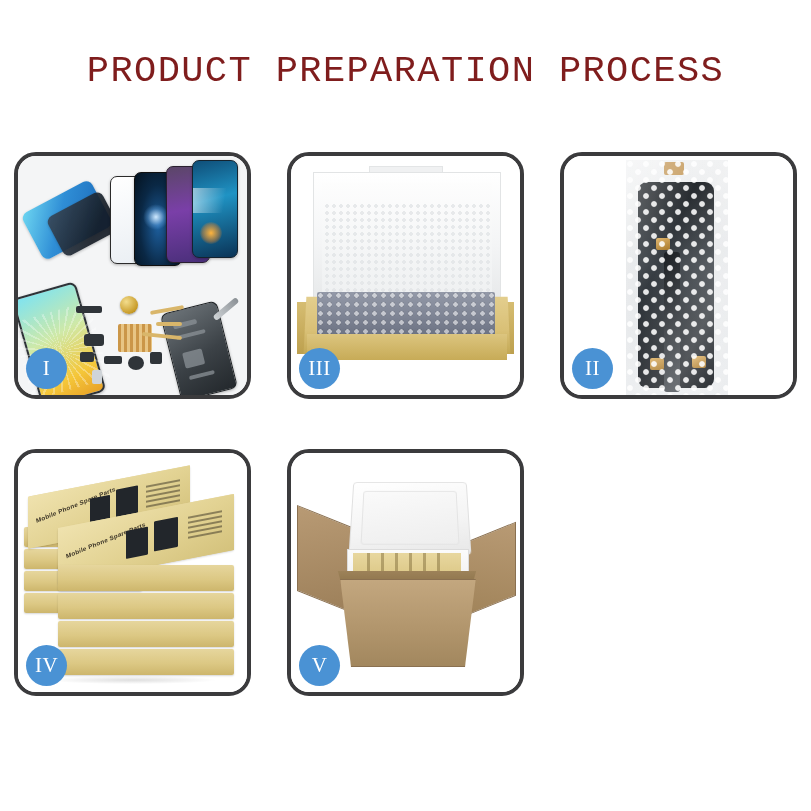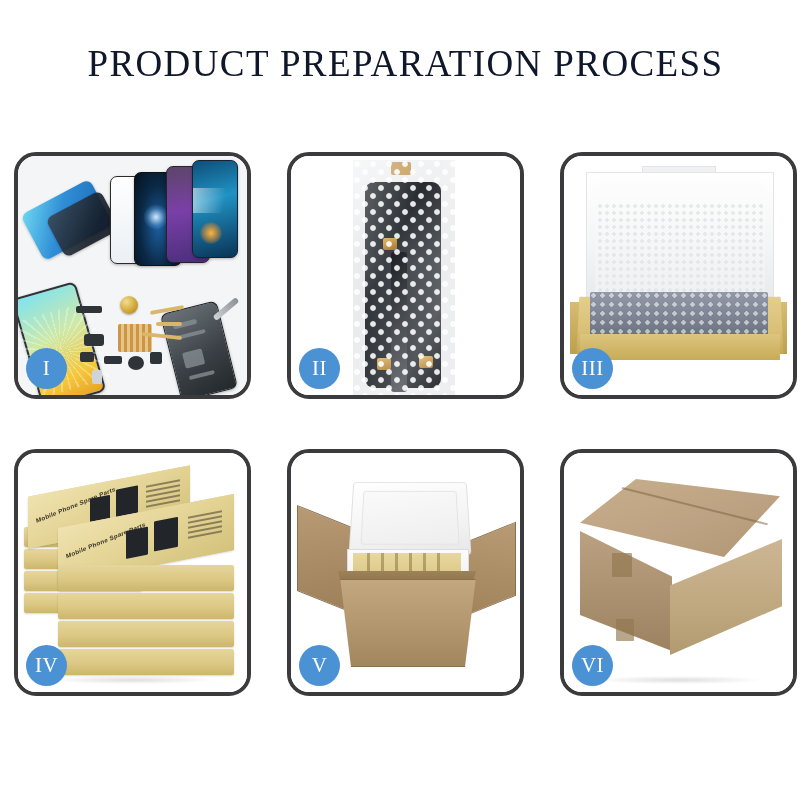--- a/index.html
+++ b/index.html
@@ -15,27 +15,27 @@
     position: relative;
   }
 
   
   #header {
     width: 811px;
     padding-top: 44px;
     text-align: center;
   }
   #page-title {
-    font-family: Liberation Serif, serif;
+    font-family: Liberation Mono, monospace;
     font-size: 37px;
     font-weight: 400;
     letter-spacing: 1.4px;
-    color: #0f172a;
+    color: #7f1d1d;
     line-height: 1.05;
-    margin: 1px;
+    margin: 8px;
     white-space: nowrap;
   }
   #page-subtitle {
     font-family: "Liberation Sans", sans-serif;
     font-size: 16.5px;
     font-weight: 400;
     color: #2a2a2a;
     letter-spacing: 0.1px;
     margin: 12px 0 0 0;
     white-space: nowrap;
@@ -448,51 +448,51 @@
       <div class="p1-flex" style="left:132px;top:152px;width:34px;transform:rotate(-10deg);"></div>
       <div class="p1-flex" style="left:124px;top:178px;width:40px;transform:rotate(6deg);"></div>
       <div class="p1-flex" style="left:138px;top:166px;width:26px;"></div>
 
       <div class="p1-tool"></div>
 
       <div class="badge">I</div>
     </div>
   </div>
 
+  <div class="panel p3">
+    <div class="panel-stage">
+      <div class="p3-bg"></div>
+      <div class="p3-lidtab"></div>
+      <div class="p3-lid">
+        <div class="p3-lid-inner"></div>
+        <div class="p3-foam"></div>
+      </div>
+      <div class="p3-flapL"></div>
+      <div class="p3-flapR"></div>
+      <div class="p3-tray"></div>
+      <div class="p3-wrap"></div>
+      <div class="p3-tray-front"></div>
+      <div class="badge">III</div>
+    </div>
+  </div>
+
   <div class="panel p2">
     <div class="panel-stage">
       <div class="p2-bg"></div>
       <div class="p2-pack">
         <div class="p2-screen"></div>
         <div class="p2-cable"></div>
         <div class="p2-conn" style="left:30px;top:78px;"></div>
         <div class="p2-conn" style="left:24px;top:198px;"></div>
         <div class="p2-conn" style="left:66px;top:196px;"></div>
         <div class="p2-tape"></div>
         <div class="p2-bubbles"></div>
         <div class="p2-sheen"></div>
       </div>
       <div class="badge">II</div>
-    </div>
-  </div>
-
-  <div class="panel p3">
-    <div class="panel-stage">
-      <div class="p3-bg"></div>
-      <div class="p3-lidtab"></div>
-      <div class="p3-lid">
-        <div class="p3-lid-inner"></div>
-        <div class="p3-foam"></div>
-      </div>
-      <div class="p3-flapL"></div>
-      <div class="p3-flapR"></div>
-      <div class="p3-tray"></div>
-      <div class="p3-wrap"></div>
-      <div class="p3-tray-front"></div>
-      <div class="badge">III</div>
     </div>
   </div>
 
   <div class="panel p4">
     <div class="panel-stage">
       <div class="p4-bg"></div>
       <div class="p4-stack">
 
         <div class="gbox" style="left:6px;top:74px;width:118px;height:20px;"></div>
         <div class="gbox" style="left:6px;top:96px;width:118px;height:20px;"></div>
@@ -550,27 +550,14 @@
         <i style="left:56px;"></i>
           <i style="left:70px;"></i>
           <i style="left:84px;"></i>
       </div>
       <div class="p5-innerlip"></div>
       <div class="p5-body"></div>
       <div class="badge">V</div>
     </div>
   </div>
 
-  <div class="panel p6">
-    <div class="panel-stage">
-      <div class="p6-bg"></div>
-      <div class="p6-top"></div>
-      <div class="p6-left"></div>
-      <div class="p6-right"></div>
-      <div class="p6-seam"></div>
-      <div class="p6-tape" style="left:48px;top:100px;width:20px;height:24px;"></div>
-      <div class="p6-tape" style="left:52px;top:166px;width:18px;height:22px;"></div>
-      <div class="shadow-soft"></div>
-      <div class="badge">VI</div>
-    </div>
-  </div>
 
 </div>
 
 </body></html>

